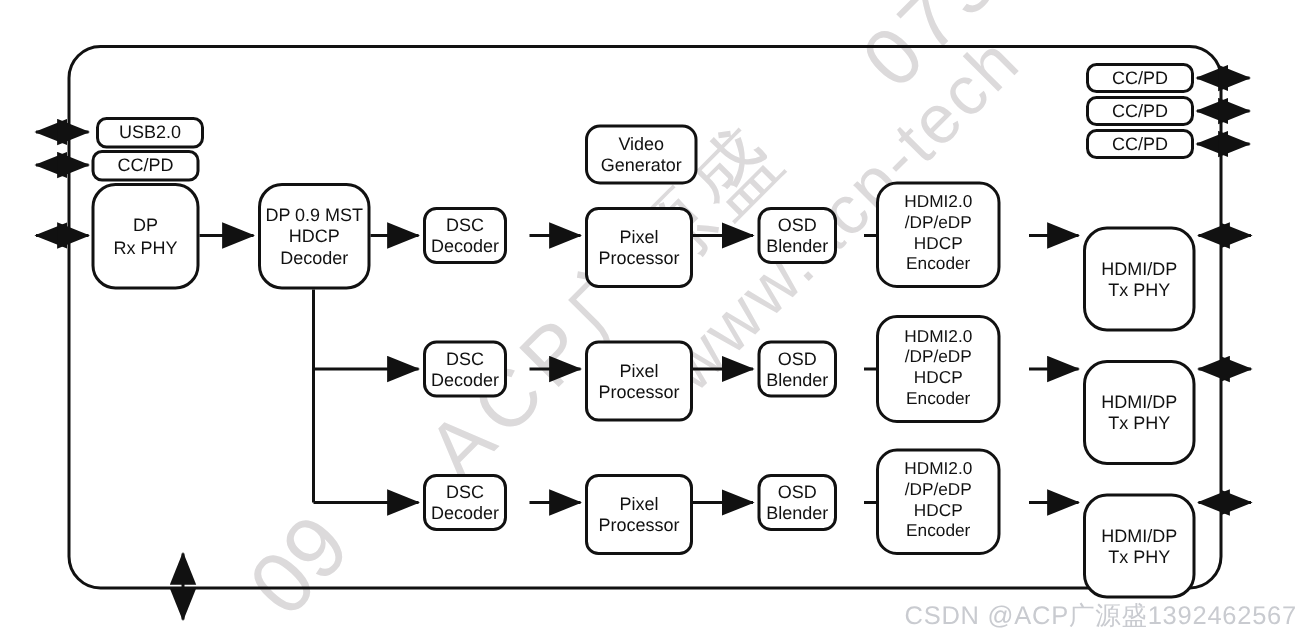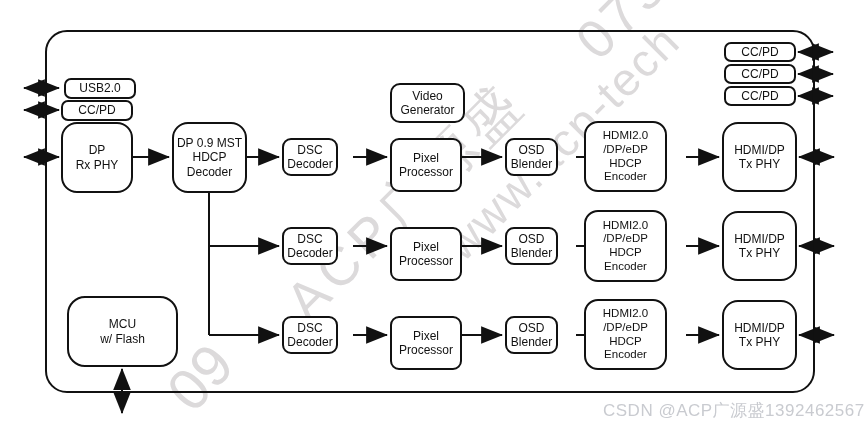--- a/index.html
+++ b/index.html
@@ -38,21 +38,21 @@
   .r14{border-radius:14px}.r16{border-radius:16px}.r18{border-radius:18px}
   .usb{left:64px;top:78px;width:72px;height:21px;}
   .ccpd-l{left:61px;top:100px;width:72px;height:21px;}
   .dprx{left:61px;top:122px;width:72px;height:71px;text-align:center;}
   .mst{left:172px;top:122px;width:75px;height:71px;}
   .vgen{left:390px;top:83px;width:75px;height:40px;}
   .dsc{left:282px;width:56px;height:38px;}
   .pix{left:390px;width:72px;height:54px;text-align:center;}
   .osd{left:505px;width:53px;height:38px;}
   .enc{left:584px;width:83px;font-size:11.5px;line-height:1.18;}
-  .tx{left:722px;width:75px;height:70px;}
+  .tx{left:722px;width:75px;height:70px;margin-top:29px;}
   .row1s{top:138px;} .row2s{top:227px;} .row3s{top:316px;}
   .enc1{top:121px;height:71px;} .enc2{top:210px;height:72px;} .enc3{top:299px;height:71px;}
   .tx1{top:122px;} .tx2{top:211px;} .tx3{top:300px;}
   .ccpd-r{left:724px;width:72px;height:20px;}
   .ccpd-r1{top:42px;} .ccpd-r2{top:64px;} .ccpd-r3{top:86px;}
   .mcu{left:67px;top:296px;width:111px;height:71px;}
 </style>
 </head>
 <body>
 
@@ -202,20 +202,16 @@
   <div class="box r7 ccpd-r ccpd-r1">
       <span>CC/PD</span>
     </div>
   <div class="box r7 ccpd-r ccpd-r2">
       <span>CC/PD</span>
     </div>
   <div class="box r7 ccpd-r ccpd-r3">
       <span>CC/PD</span>
     </div>
 
-  <div class="box r18 mcu">
-      <span>MCU
-w/ Flash</span>
-    </div>
 
   <div class="credit">CSDN @ACP广源盛13924625673</div>
 
 </div>
 
 </body></html>

